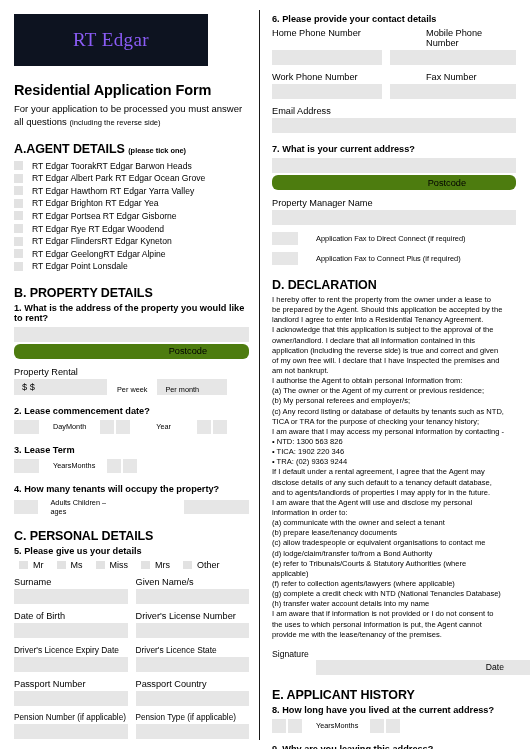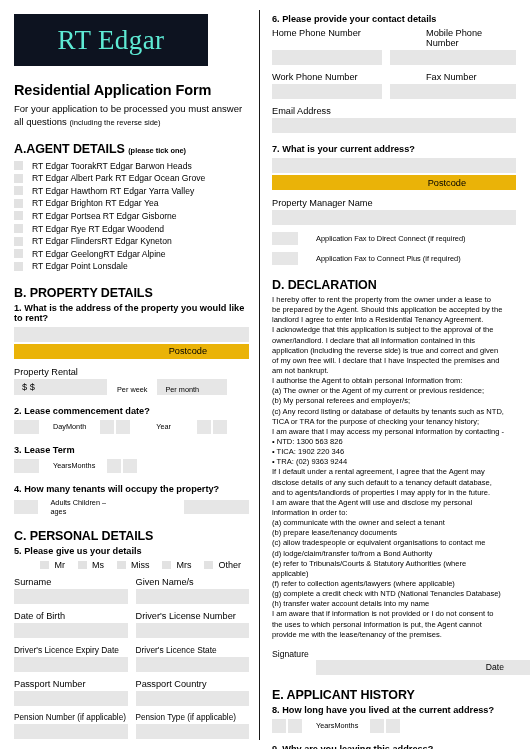--- a/index.html
+++ b/index.html
@@ -19,22 +19,22 @@
     background:#1a1a1a;
   }
 
   
   .logo-box {
     background:#0d1320; width:194px; height:52px;
     display:flex; align-items:center; justify-content:center;
     margin-bottom:16px;
   }
   .logo-text {
-    color:#5eead4; font-family:"Liberation Serif", serif;
-    font-size:27px; letter-spacing:.4px; white-space:nowrap;
+    color:#8b5cf6; font-family:"Liberation Serif", serif;
+    font-size:19px; letter-spacing:.4px; white-space:nowrap;
   }
 
   
   h1.form-title { font-size:14.5px; font-weight:bold; letter-spacing:-0.1px; margin-bottom:4px; }
   .intro { font-size:9.5px; line-height:1.42; margin-bottom:2px; }
   .intro .small { font-size:7.6px; }
   h2.section {
     font-size:12.5px; font-weight:bold; letter-spacing:-0.1px;
     margin-top:13px; margin-bottom:3px;
   }
@@ -49,36 +49,36 @@
   .agent-row { display:flex; align-items:center; height:12.6px; }
   .cbox { width:9px; height:9px; background:#e2e2e2; flex:0 0 9px; }
   .agent-label { font-size:8.6px; margin-left:9px; white-space:nowrap; }
 
   
   .fld { background:#e6e6e6; height:15px; }
   .row { display:flex; align-items:center; }
 
   .addr-top { width:100%; height:15px; background:#e6e6e6; }
   .addr-bot {
-    width:100%; height:15px; background:#eab308;
+    width:100%; height:15px; background:#4d7c0f;
     display:flex; align-items:center; justify-content:flex-end;
-    font-size:9.2px; padding-right:42px; margin-top:2px;
+    font-size:9.2px; padding-right:42px; margin-top:2px;border-radius:6px;
   }
 
   .rental-row { display:flex; align-items:center; margin-top:2px; }
   .rental-in { width:93px; height:16px; background:#e6e6e6; display:flex; align-items:center; padding-left:8px; font-size:9.2px; }
   .perweek { font-size:7.3px; margin-left:10px; align-self:flex-end; padding-bottom:1px; }
   .permonth-box { width:70px; height:16px; background:#e6e6e6; margin-left:10px; }
   .permonth { font-size:7.3px; margin-left:-62px; align-self:flex-end; padding-bottom:1px; }
 
   .sm-box  { width:25px; height:14px; background:#e6e6e6; }
   .sm-box2 { width:14px; height:14px; background:#e6e6e6; }
   .wide-box{ width:66px; height:14px; background:#e6e6e6; }
 
-  .titles-row { display:flex; align-items:center; margin:3px 0 7px 0;justify-content:flex-end; }
+  .titles-row { display:flex; align-items:center; margin:3px 0 7px 0; }
   .title-item { display:flex; align-items:center; margin-right:8px; }
   .title-item .cbox { width:8px; height:8px; }
   .title-item span { font-size:9px; margin-left:5px; }
 
   .two-col { display:flex; gap:8px; }
   .two-col > div { flex:1; }
   .pairlbl { font-size:9.2px; margin-bottom:2px; display:block; }
   .pairfld { height:15px; background:#e6e6e6; width:100%; }
   .pairblock { margin-bottom:7px; }
 

